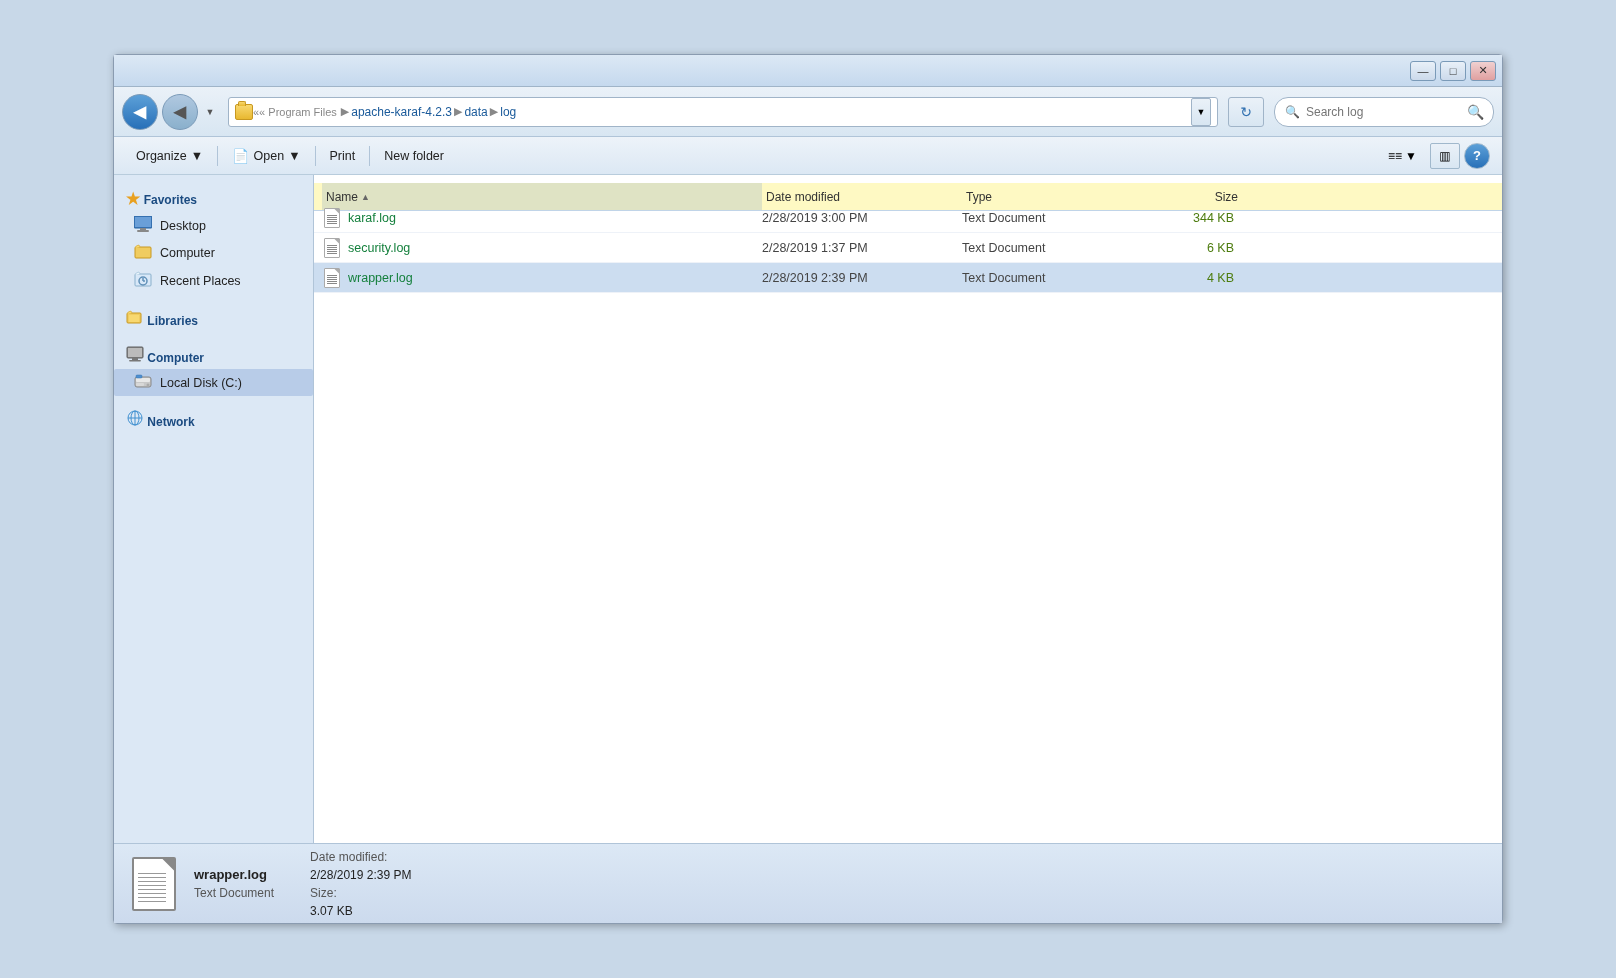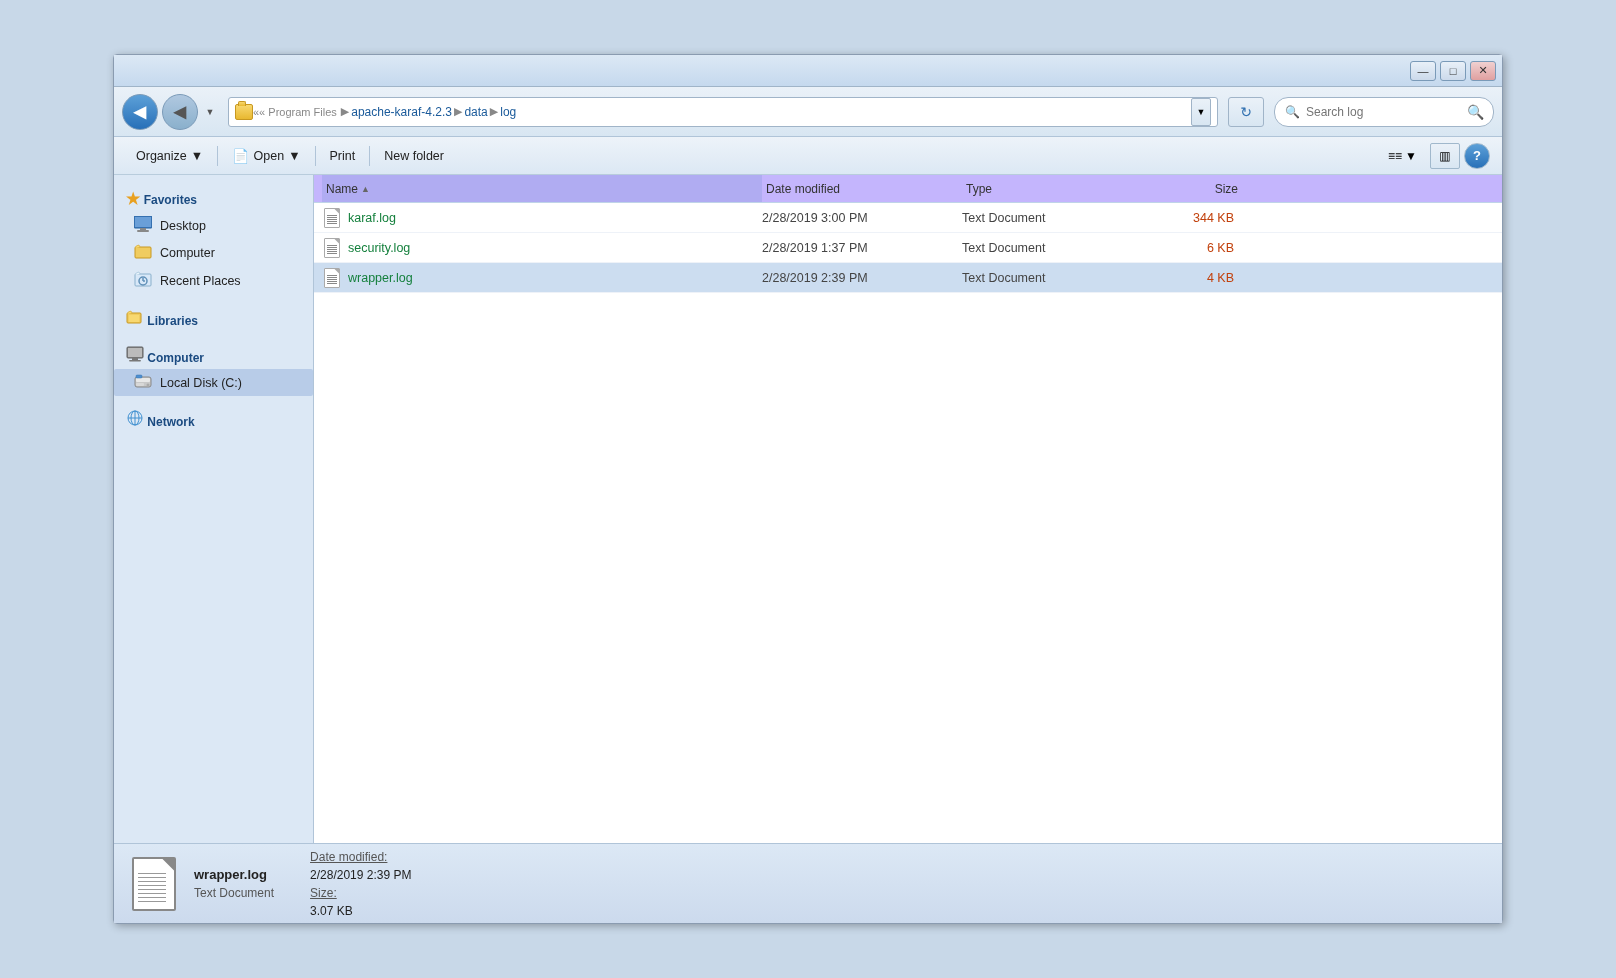--- a/index.html
+++ b/index.html
@@ -306,25 +306,25 @@
     
     .file-list {
       flex: 1;
       background: white;
       overflow-y: auto;
     }
     .file-list-header {
       display: flex;
       align-items: center;
       height: 28px;
-      background: #c4b5fd;
+      background: #fef9c3;
       border-bottom: 1px solid #c0d4e8;
       padding: 0 8px;
       position: sticky;
-      top: 0;
+      top: 8px;
     }
     .col-header {
       font-size: 12px;
       color: #333;
       cursor: pointer;
       display: flex;
       align-items: center;
       gap: 3px;
       padding: 0 4px;
       height: 100%;
@@ -377,21 +377,21 @@
       position: absolute;
       top: 6px; left: 2px;
       width: 10px; height: 1px;
       background: #888;
       box-shadow: 0 2px 0 #888, 0 4px 0 #888, 0 6px 0 #888, 0 8px 0 #888;
     }
 
     .file-name { width: 440px; font-size: 12.5px; color: #15803d; white-space: nowrap; overflow: hidden; text-overflow: ellipsis; display: flex; align-items: center; }
     .file-date { width: 200px; font-size: 12.5px; color: #444; }
     .file-type { width: 160px; font-size: 12.5px; color: #444; }
-    .file-size { width: 120px; font-size: 12.5px; color: #c2410c; text-align: right; padding-right: 8px; }
+    .file-size { width: 120px; font-size: 12.5px; color: #4d7c0f; text-align: right; padding-right: 8px; }
 
     
     .status-bar {
       height: 80px;
       background: linear-gradient(to bottom, #dce8f5, #ccdaed);
       border-top: 1px solid #b0c4d8;
       display: flex;
       align-items: center;
       padding: 8px 16px;
       gap: 16px;
@@ -448,21 +448,20 @@
       margin-left: 20px;
     }
     .status-detail-group {
       display: flex;
       flex-direction: column;
       gap: 4px;
     }
     .status-detail-label {
       font-size: 12px;
       color: #555;
-      text-decoration: underline;
     }
     .status-detail-value {
       font-size: 12px;
       color: #222;
     }
 
     
     ::-webkit-scrollbar { width: 14px; height: 14px; }
     ::-webkit-scrollbar-track { background: #e0eaf4; }
     ::-webkit-scrollbar-thumb { background: #a0b8cc; border-radius: 3px; border: 2px solid #e0eaf4; }

